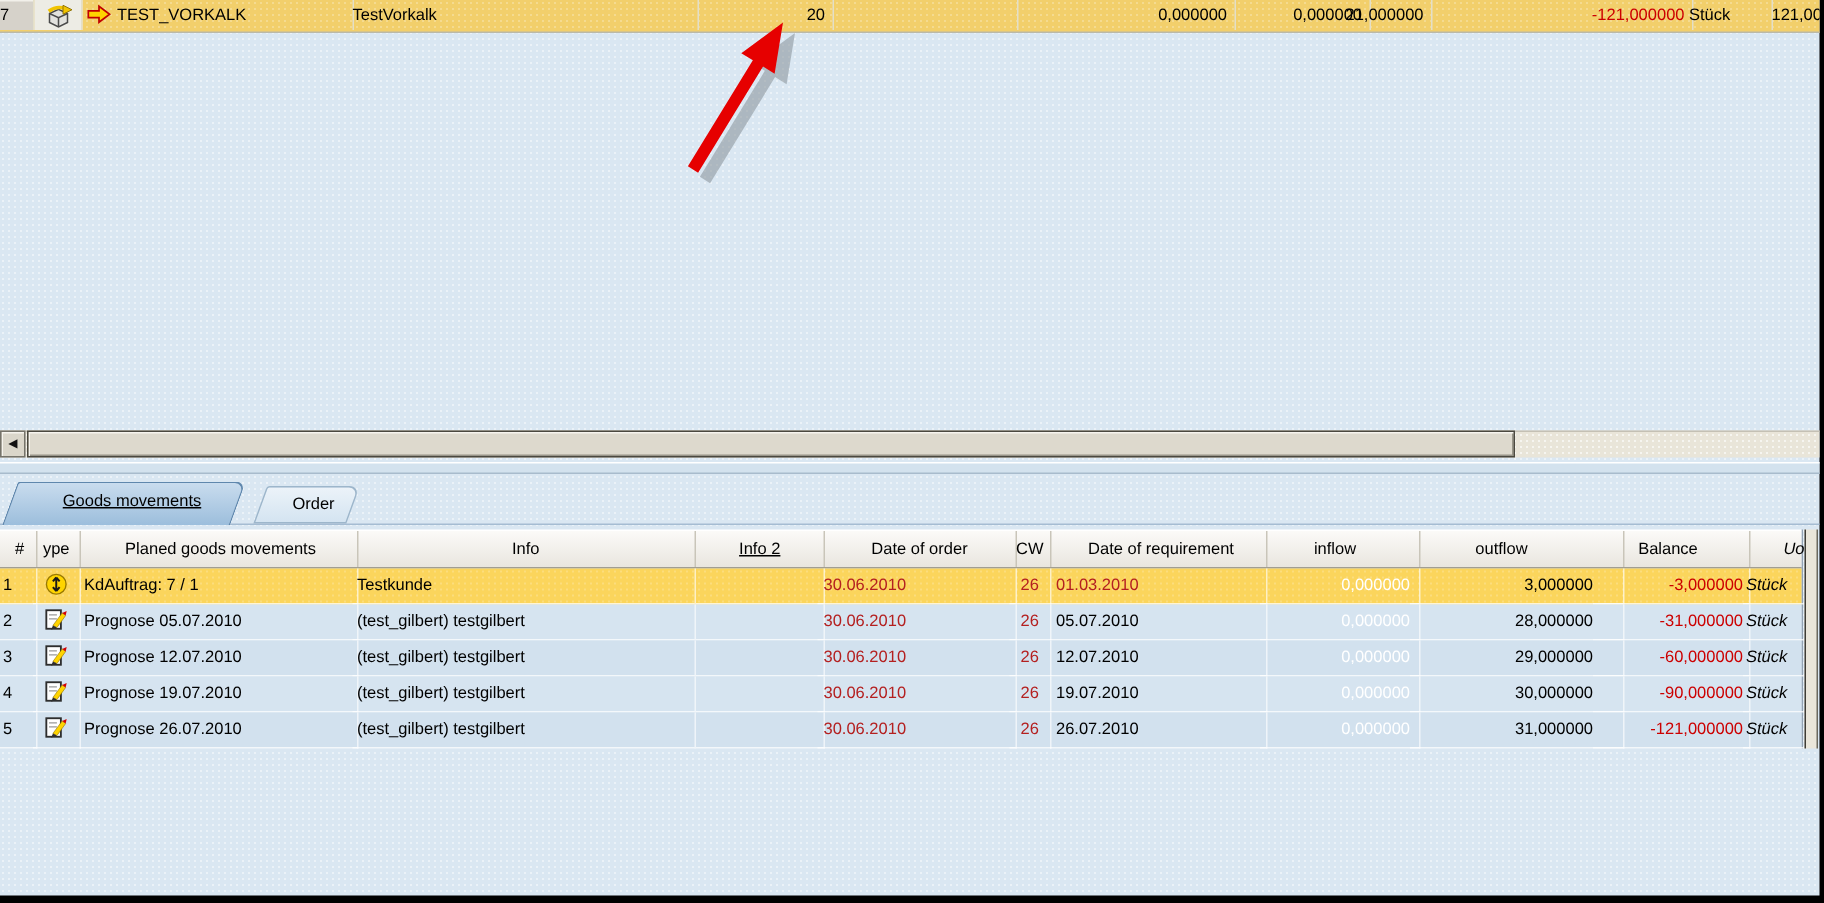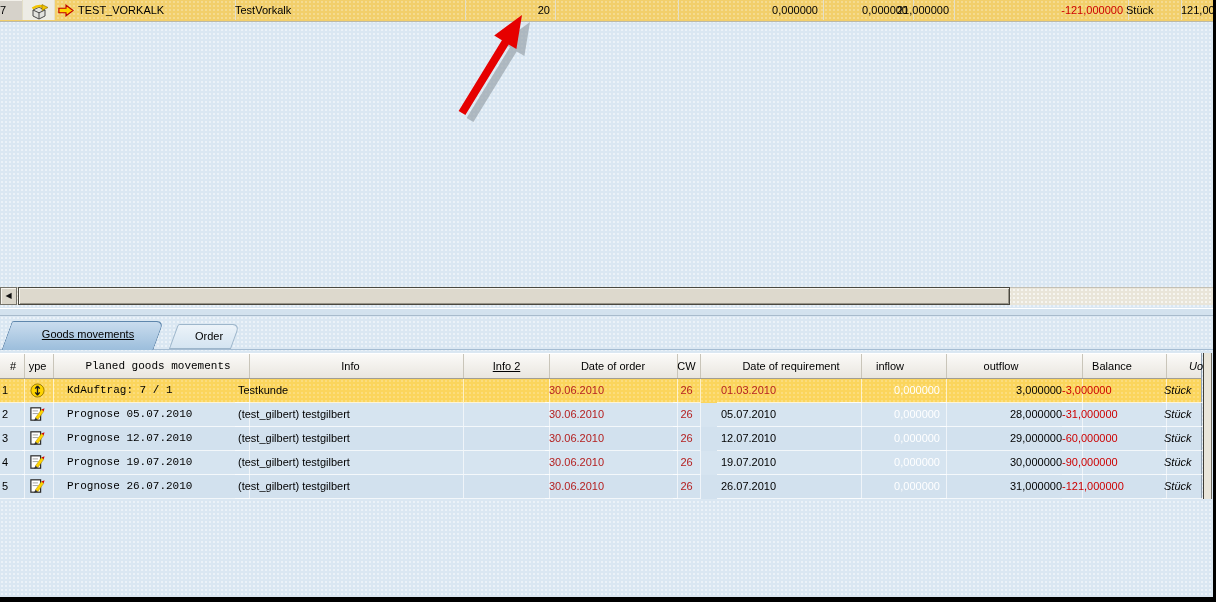--- a/index.html
+++ b/index.html
@@ -70,29 +70,29 @@
     border-right:1px solid #C9C5B9;overflow:hidden;white-space:nowrap;}
   .grow{position:relative;height:24px;}
   .grow .c{position:absolute;top:0;height:23px;line-height:23px;border-right:1px solid rgba(255,255,255,.65);
     border-bottom:1px solid rgba(255,255,255,.75);overflow:hidden;white-space:nowrap;box-sizing:content-box;}
   .row-sel{background:#FBD55C;background-image:radial-gradient(rgba(255,255,255,.2) 1px,rgba(255,255,255,0) 1px);background-size:4px 4px;}
   .row-a{background:#D6E4F0;}
   .row-b{background:#D2E1EE;}
   .col-num{left:0;width:22px;padding-left:2px;}
   .col-type{left:22px;width:31px;text-align:center;}
   .col-type svg{vertical-align:middle;margin-top:-2px;}
-  .col-planned{left:53px;width:182px;padding-left:14px;font-family:Liberation Mono, monospace;}
+  .col-planned{left:53px;width:182px;padding-left:3px;}
   .col-info{left:235px;width:225px;padding-left:3px;}
   .col-info2{left:464px;width:85px;text-decoration:underline;}
   .col-dord{left:545px;width:128px;padding-left:4px;}
   .col-cw{left:673px;width:27px;text-align:center;}
-  .col-dreq{left:700px;width:140px;padding-left:4px;margin-left:17px;}
+  .col-dreq{left:700px;width:140px;padding-left:4px;}
   .col-inflow{left:840px;width:100px;text-align:right;padding-right:6px;}
   .col-outflow{left:940px;width:122px;text-align:right;padding-right:20px;}
-  .col-balance{left:1062px;width:100px;padding-right:4px;}
+  .col-balance{left:1062px;width:100px;text-align:right;padding-right:4px;}
   .col-uom{left:1162px;width:39px;padding-left:2px;border-right:none;font-style:italic;}
   .hc.col-uom{text-align:right;padding-right:6px;}
   .red{color:#CC0000;}
   .date-red{color:#B42020;}
   .ghost{color:#FFFFFF;}
   
   .vscroll{position:absolute;top:353px;left:1203px;width:9px;height:146px;background:#EAE6DA;
     border-left:1px solid #3F3D36;border-right:1px solid #6B695F;box-sizing:border-box;}
 </style>
 </head>

